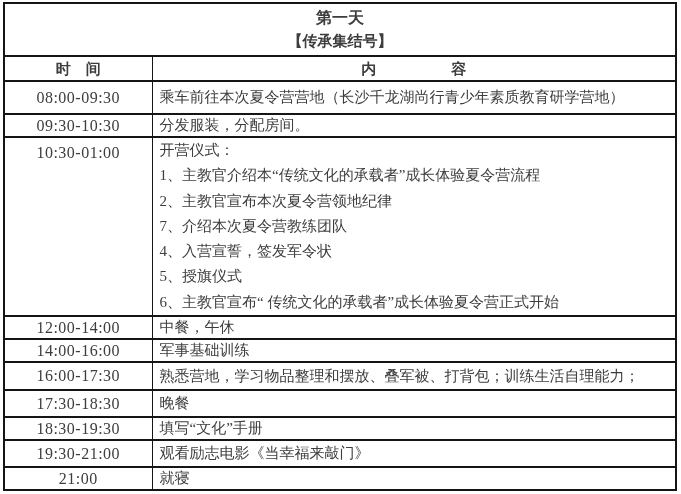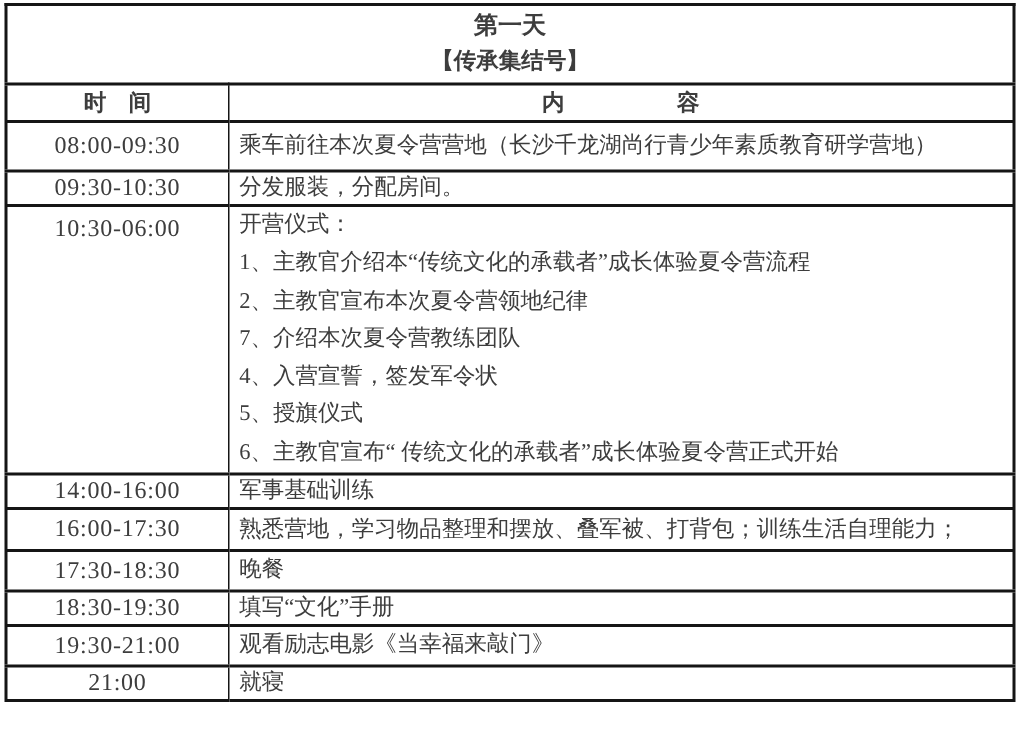--- a/index.html
+++ b/index.html
@@ -116,29 +116,35 @@
             <div class="line">乘车前往本次夏令营营地（长沙千龙湖尚行青少年素质教育研学营地）</div>
           </td>
         </tr>
         <tr style="height: 23px;">
           <td class="time-cell">09:30-10:30</td>
           <td class="content-cell">
             <div class="line">分发服装，分配房间。</div>
           </td>
         </tr>
         <tr class="multi" style="height: 177px;">
-          <td class="time-cell">10:30-06:00</td>
+          <td class="time-cell">10:30-01:00</td>
           <td class="content-cell">
             <div class="line">开营仪式：</div>
             <div class="line">1、主教官介绍本“传统文化的承载者”成长体验夏令营流程</div>
             <div class="line">2、主教官宣布本次夏令营领地纪律</div>
             <div class="line">7、介绍本次夏令营教练团队</div>
             <div class="line">4、入营宣誓，签发军令状</div>
             <div class="line">5、授旗仪式</div>
             <div class="line">6、主教官宣布“ 传统文化的承载者”成长体验夏令营正式开始</div>
+          </td>
+        </tr>
+        <tr style="height: 23px;">
+          <td class="time-cell">12:00-14:00</td>
+          <td class="content-cell">
+            <div class="line">中餐，午休</div>
           </td>
         </tr>
         <tr style="height: 22px;">
           <td class="time-cell">14:00-16:00</td>
           <td class="content-cell">
             <div class="line">军事基础训练</div>
           </td>
         </tr>
         <tr style="height: 28px;">
           <td class="time-cell">16:00-17:30</td>

